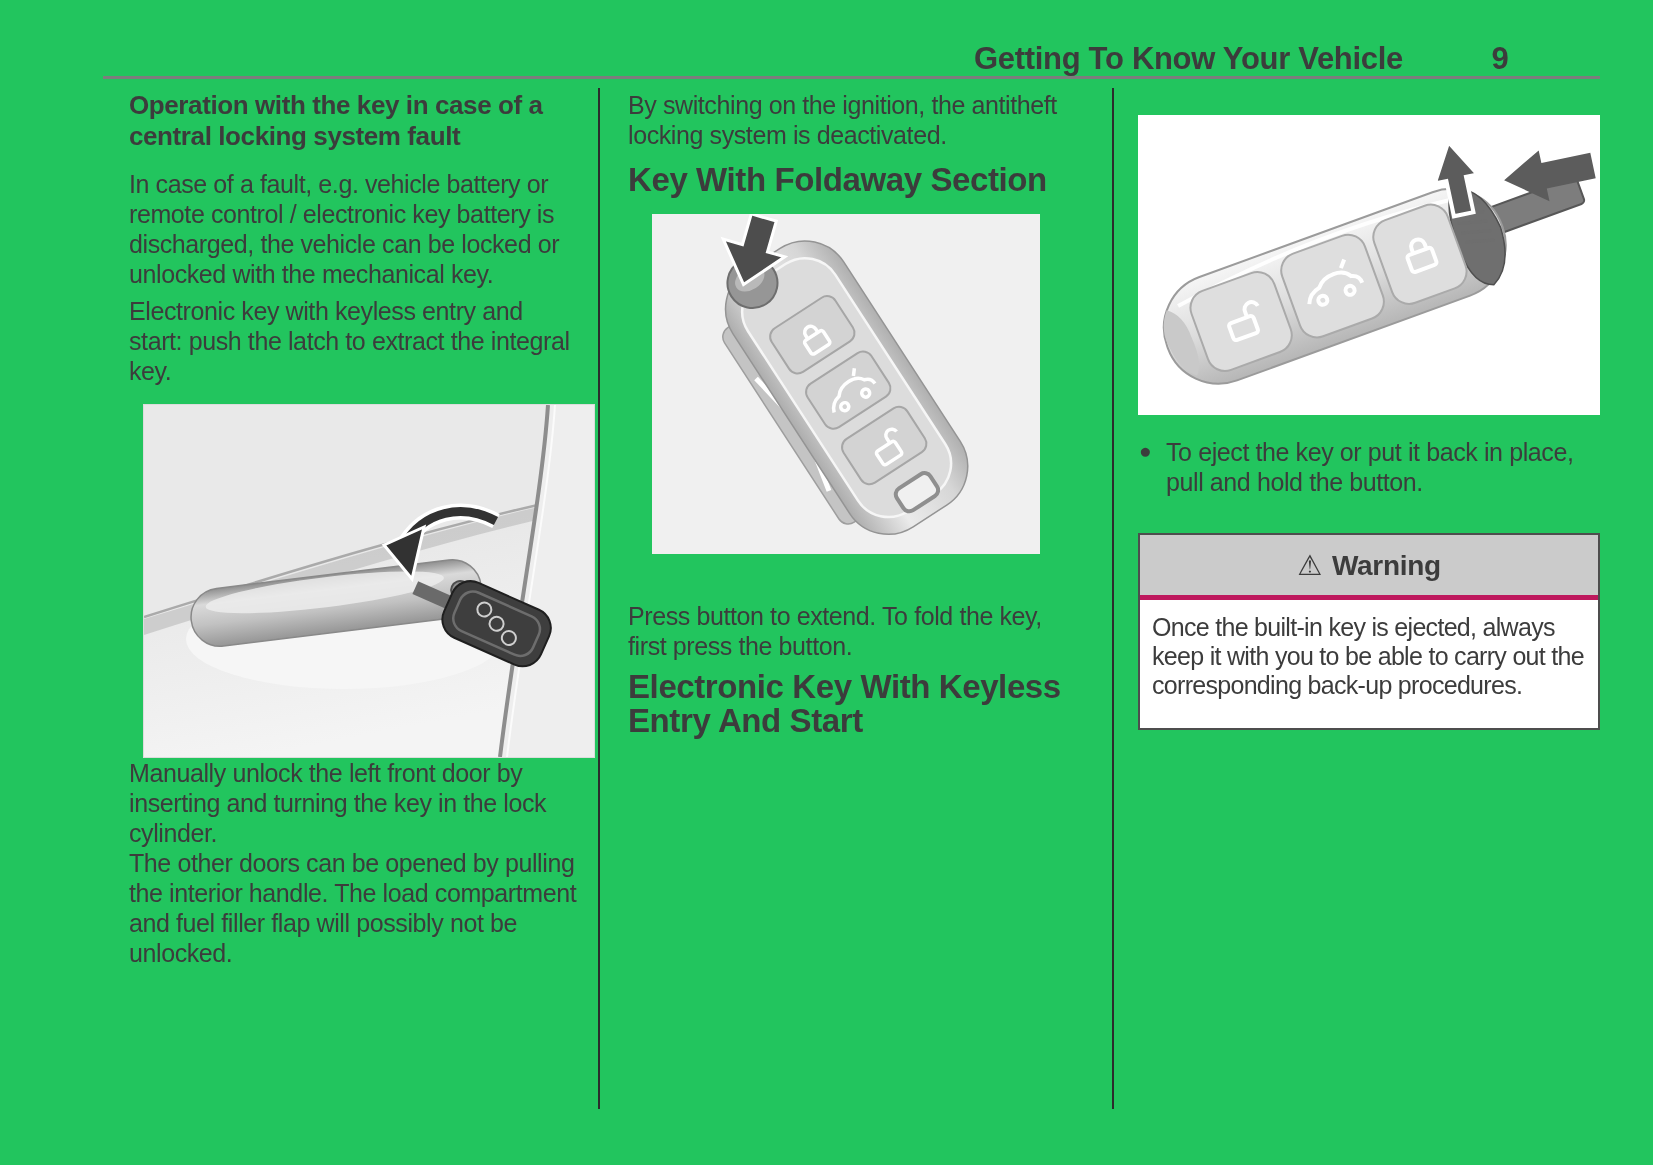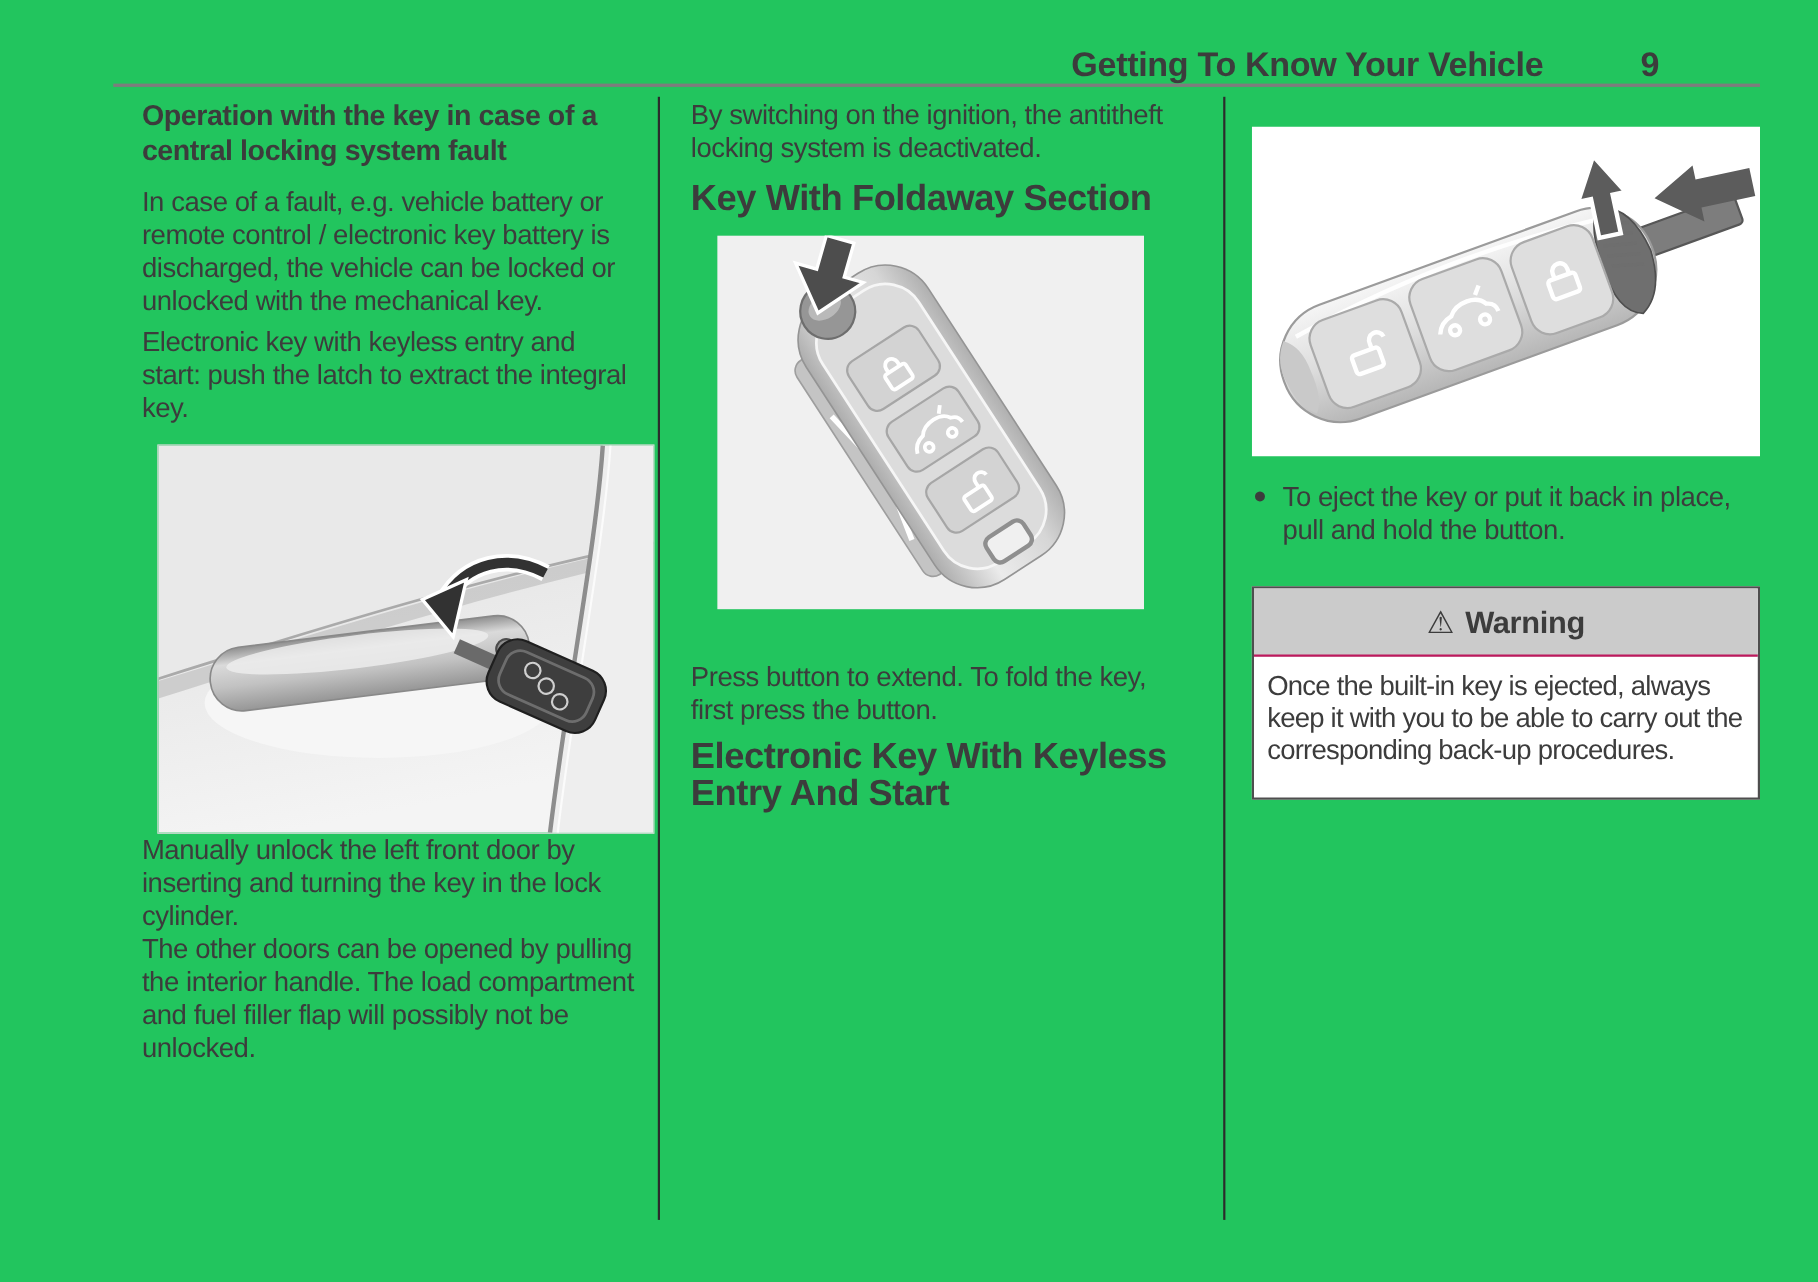--- a/index.html
+++ b/index.html
@@ -38,21 +38,21 @@
   .col2 .p2 { margin-top:47px; }
   .col2 .sec2 { margin-top:9px; }
   .col2 .p3 { margin-top:13px; }
   .col2 .sec1 { margin-top:13px; }
   
   .bullet-item { position:relative; margin-top:22px; padding-left:28px; }
   .bullet-glyph { position:absolute; left:1px; top:-1px; font-size:21px; line-height:30px; color:#3c3c3c; }
   
   .warnbox { margin-top:36px; border:2px solid #4e4e4e; background:#ffffff; }
   .warnhead {
-    background:#cbcbcb; border-bottom:2px solid #be185d; text-align:center;
+    background:#cbcbcb; border-bottom:5px solid #be185d; text-align:center;
     font-size:28px; font-weight:bold; padding:14px 0 13px 0; letter-spacing:-0.3px;
   }
   .warn-tri { font-weight:normal; font-size:28px; margin-right:10px; }
   .warnbody { padding:13px 10px 28px 12px; font-size:25px; line-height:29px; letter-spacing:-0.7px; }
   svg { display:block; }
 </style>
 </head>
 <body>
 
 <div class="page">

